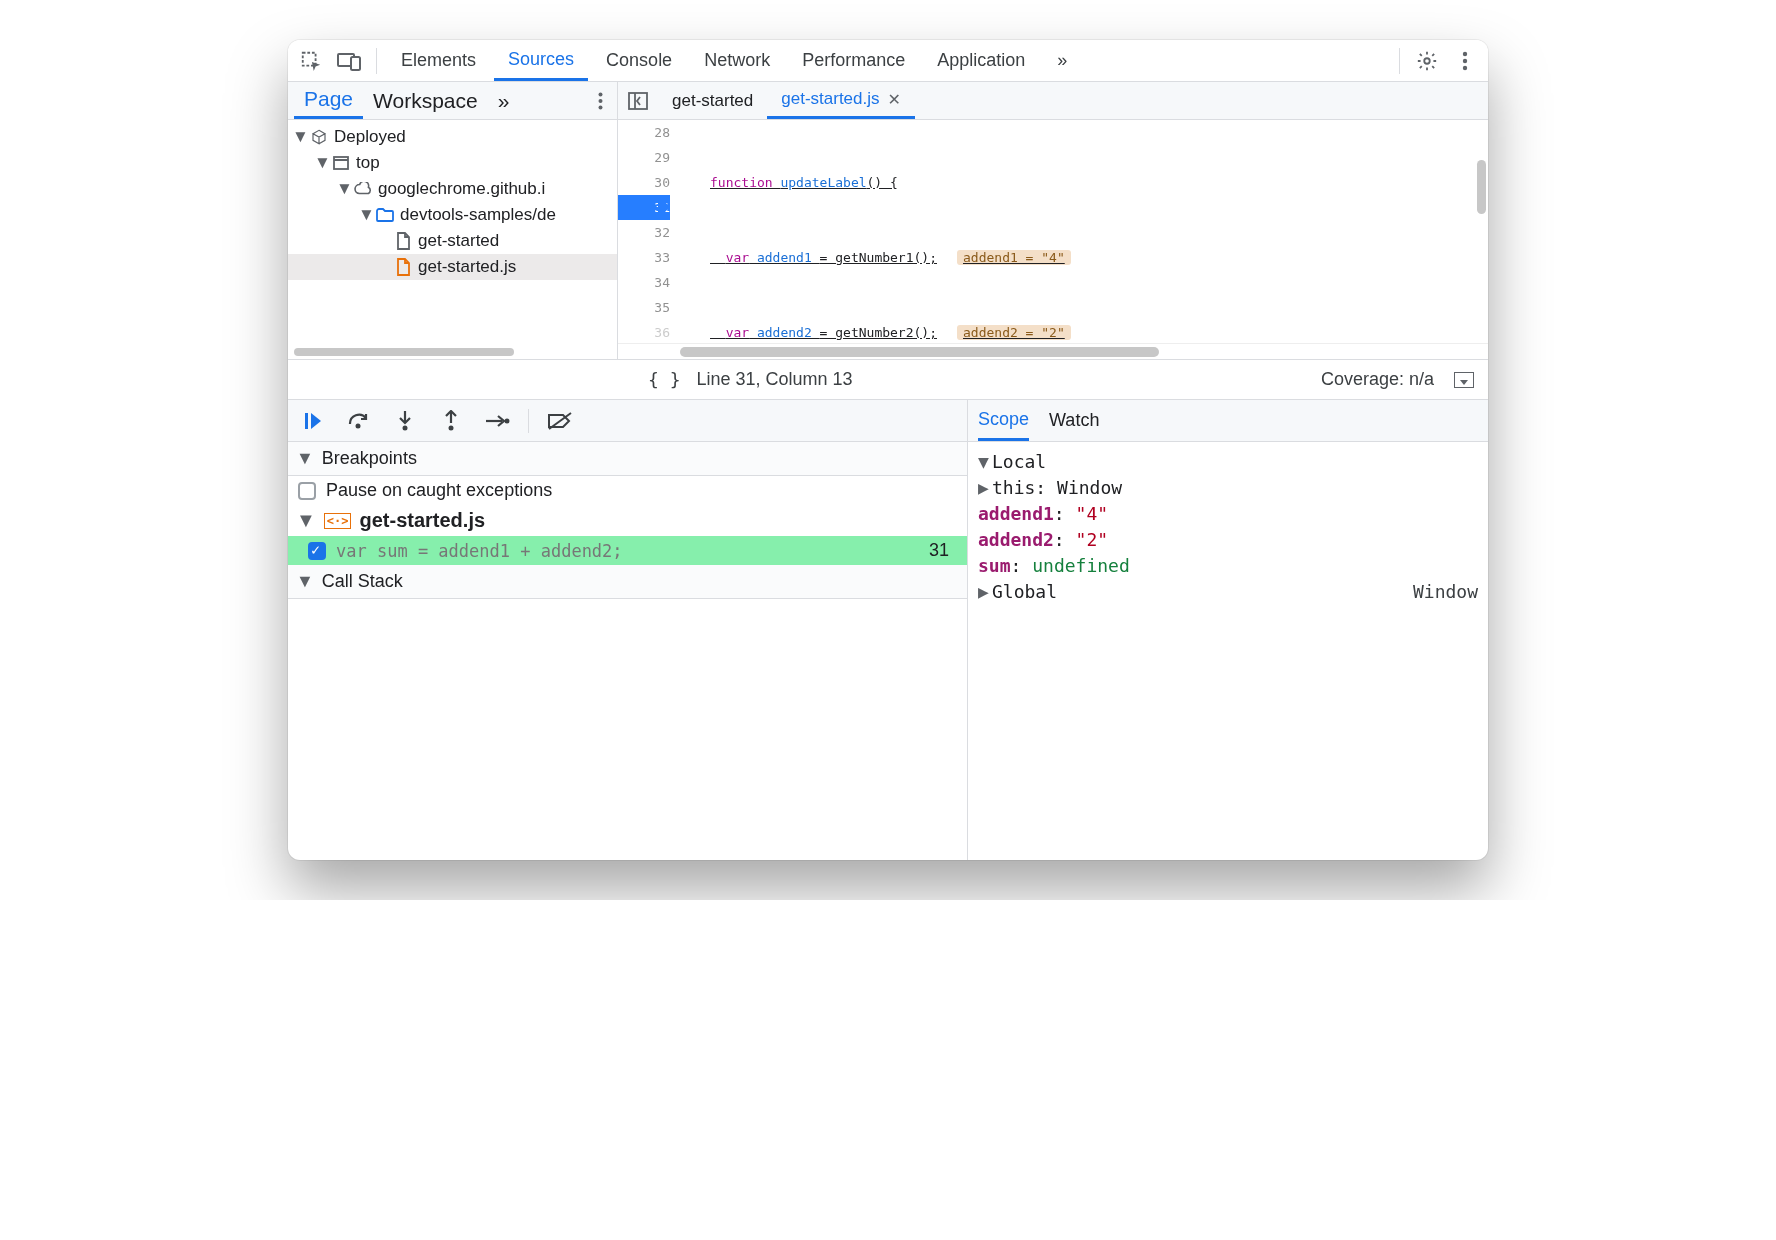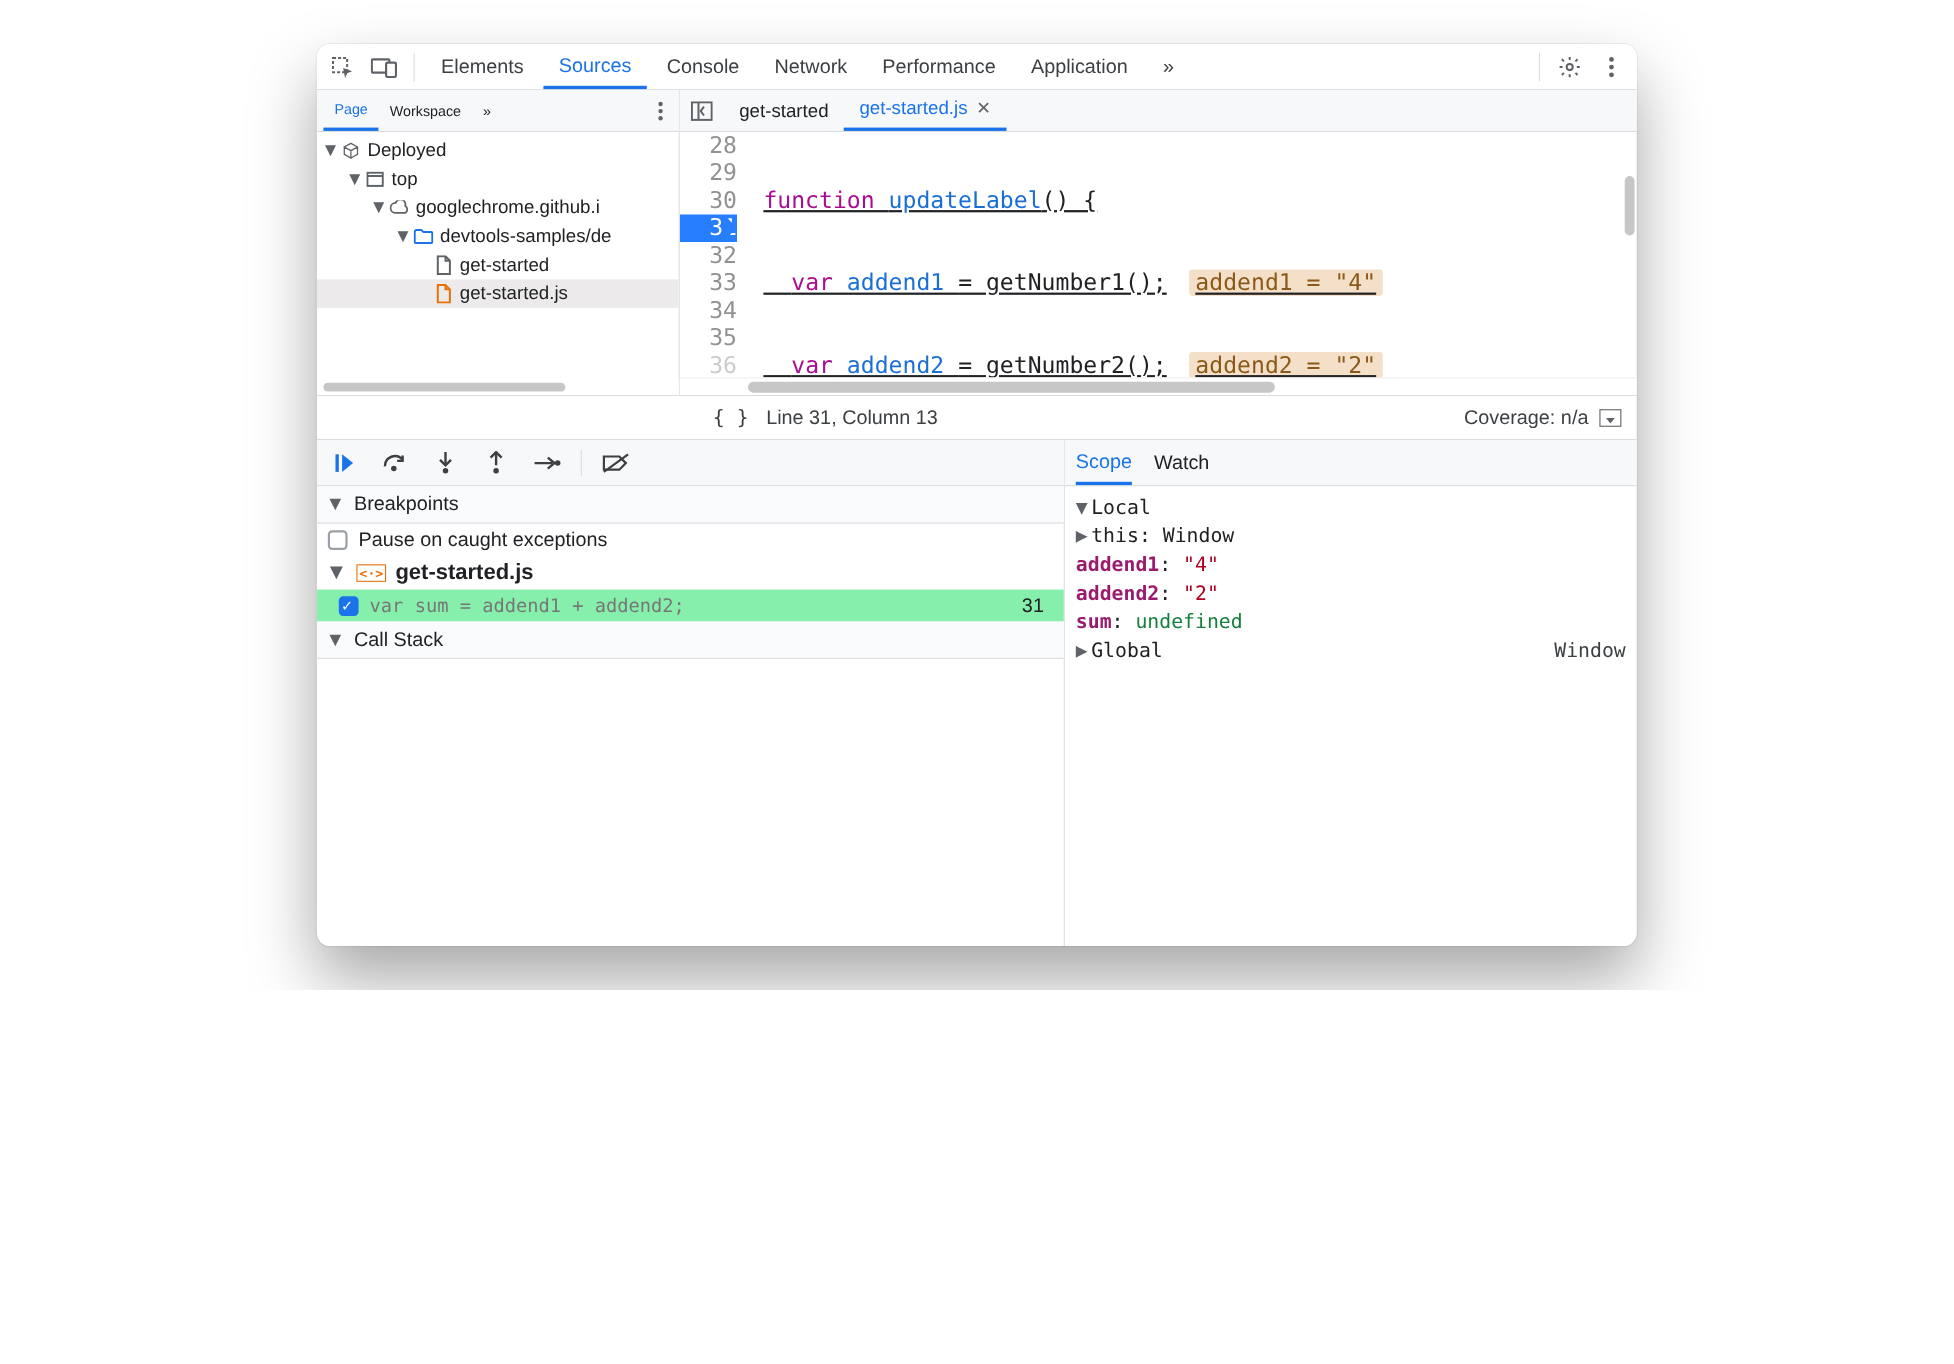--- a/index.html
+++ b/index.html
@@ -56,54 +56,54 @@
 
   
   .navigator {
     width: 330px; border-right: 1px solid var(--border);
     display:flex; flex-direction:column; min-width:0;
   }
   .nav-tabs {
     display:flex; align-items:center; height:38px; border-bottom:1px solid var(--border);
     background:#f6f8fa; padding:0 6px;
   }
-  .nav-tabs .ntab{padding:0 10px; height:100%; display:flex; align-items:center; font-size:13px;}
+  .nav-tabs .ntab{padding:0 10px; height:100%; display:flex; align-items:center; font-size:21px;}
   .nav-tabs .ntab.active{color:var(--blue); border-bottom:3px solid var(--blue); font-weight:500;}
   .nav-tabs .dots{margin-left:auto; padding:0 8px; color:#5f6368;}
   .tree{flex:1; overflow:hidden; font-size:17px; padding-top:4px; white-space:nowrap;}
   .tree-row{display:flex; align-items:center; height:26px; gap:6px; padding-left:6px;}
   .tree-row .tw{display:inline-block; width:12px; text-align:center; color:#5f6368;}
   .tree-row.selected{background:#eceaea;}
   .ico-box{width:18px; height:18px; display:inline-flex; align-items:center; justify-content:center;}
   .ico-gray{color:#5f6368} .ico-blue{color:#1a73e8} .ico-orange{color:#e8710a}
   .nav-scroll{height:14px; background:#fff; display:flex; align-items:center; padding:0 6px;}
   .nav-scroll .bar{height:8px; background:#c7c7c7; border-radius:4px; width:220px;}
 
   
   .editor {flex:1; display:flex; flex-direction:column; min-width:0;}
   .editor-tabs{display:flex; align-items:center; height:38px; border-bottom:1px solid var(--border); background:#f6f8fa;}
   .editor-tabs .icon-left{width:40px; display:flex; justify-content:center; color:#5f6368;}
   .editor-tabs .etab{padding:0 14px; height:100%; display:flex; align-items:center; gap:8px; font-size:17px;}
   .editor-tabs .etab.active{color:var(--blue); border-bottom:3px solid var(--blue);}
-  .code-area{flex:1; display:flex; font-family:var(--mono); font-size:21px; overflow:hidden; position:relative; line-height:25px;}
+  .code-area{flex:1; display:flex; font-family:var(--mono); font-size:13px; overflow:hidden; position:relative; line-height:25px;gap:16px;}
   .gutter{width:62px; text-align:right; padding-right:10px; color:#919191; background:#fff; position:relative;}
   .gutter .gl{height:25px;}
   .gutter .gl.exec{background:#267eff; color:#fff; position:relative;}
   .gutter .gl.exec::after{content:""; position:absolute; right:-12px; top:0; border:12.5px solid transparent; border-left:12px solid #267eff;}
   .code{flex:1; white-space:pre; overflow:hidden;}
   .code .cl{height:25px; padding-left:14px;text-decoration:underline;}
   .kw{color:#aa0d91} .fn{color:#1a6fd6}
   .inline-val{background:#f4dfc8; color:#8a5a1a; padding:0 6px; margin-left:20px; border-radius:3px;}
   .hscroll{height:16px; background:#fff; border-top:1px solid #eee; display:flex; align-items:center;}
   .hscroll .bar{height:10px; background:#c7c7c7; border-radius:5px; width:55%; margin-left:62px;}
   .vscroll{position:absolute; right:2px; top:40px; width:9px; height:54px; background:#c7c7c7; border-radius:5px;}
 
   
   .statusbar{display:flex; align-items:center; height:40px; border-bottom:1px solid var(--border); padding:0 14px; gap:16px; color:#3c4043; font-size:18px;}
-  .statusbar .right{margin-left:auto; display:flex; gap:10px; align-items:center;}
+  .statusbar .right{margin-left:auto; display:flex; gap:20px; align-items:center;}
 
   
   .debugger{flex:1; display:flex; min-height:0;}
   .left-dbg{flex:1; border-right:1px solid var(--border); display:flex; flex-direction:column; min-width:0;}
   .dbg-toolbar{height:42px; display:flex; align-items:center; gap:16px; padding:0 10px; border-bottom:1px solid var(--border); background:#f6f8fa;}
   .dbg-toolbar .dbtn{width:30px; height:30px; display:flex; align-items:center; justify-content:center; color:#3c4043;}
   .dbg-toolbar .dbtn.play{color:var(--blue);}
   .dbg-toolbar .vsep{width:1px; height:24px; background:var(--border);}
   .paused-banner{height:46px; display:flex; align-items:center; justify-content:center; border-bottom:1px solid var(--border);}
   .paused-chip{background:var(--yellow-strong); border-radius:20px; padding:6px 18px; display:flex; align-items:center; gap:10px; font-size:18px;}

